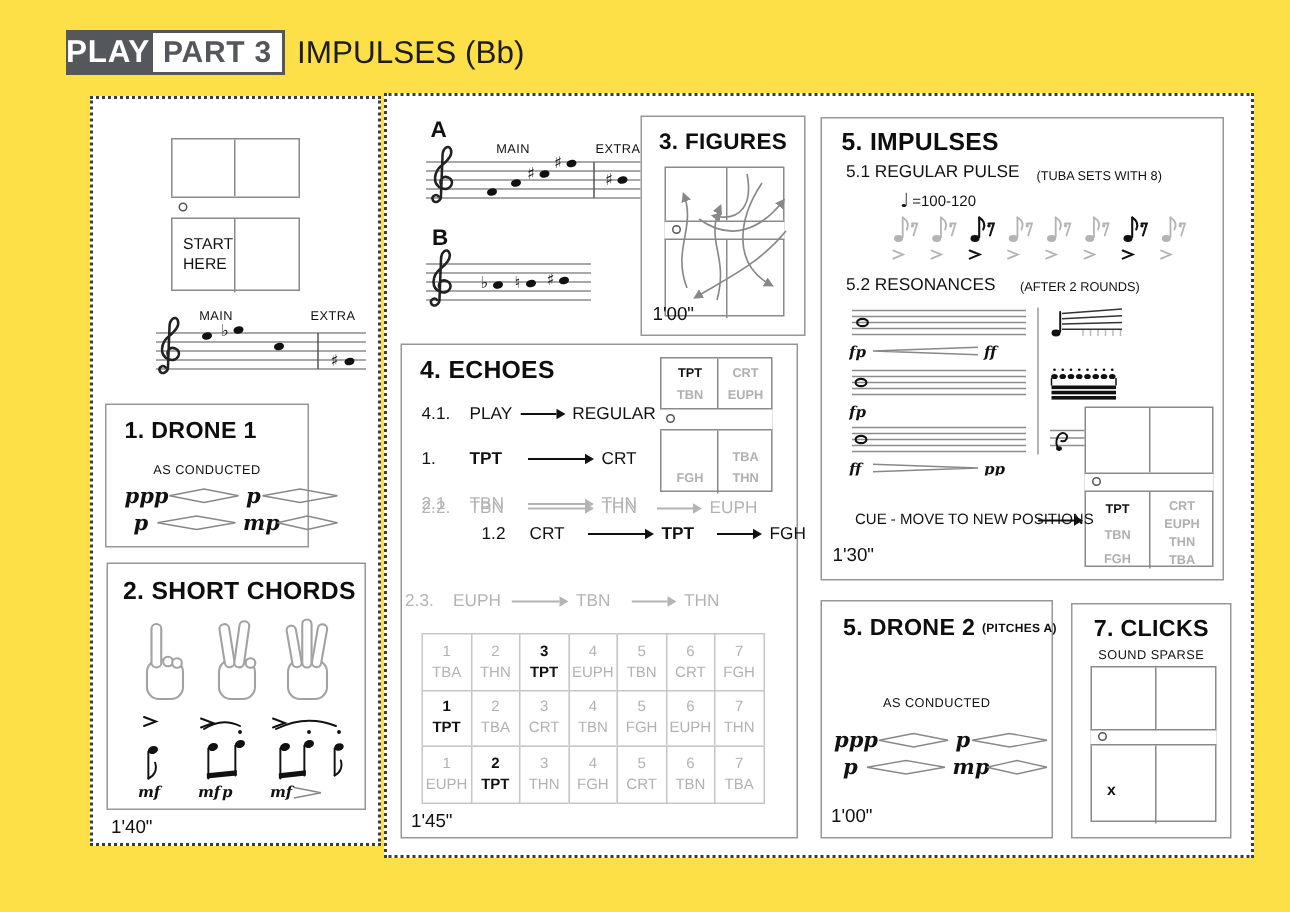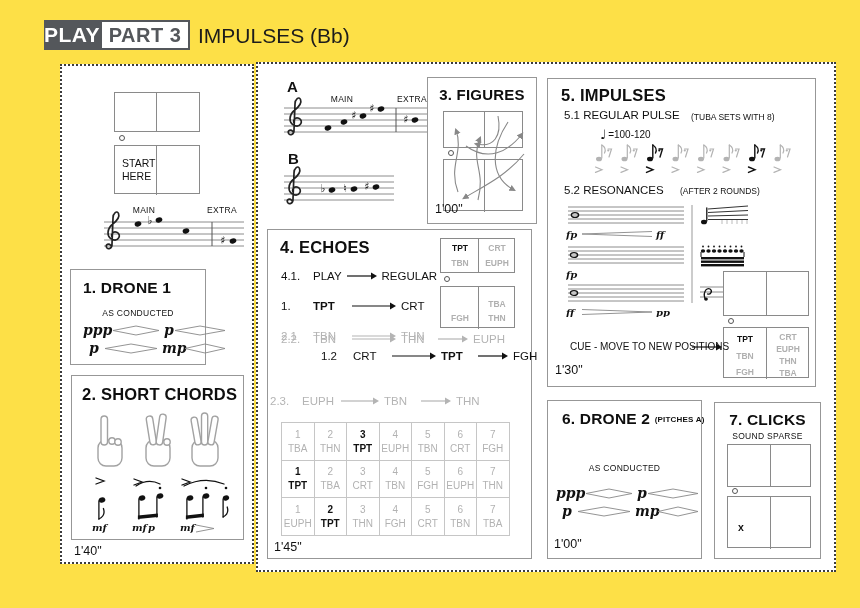--- a/index.html
+++ b/index.html
@@ -622,21 +622,21 @@
       <div class="abs" style="left:22px;top:262px;font-size:10px;white-space:nowrap;">CUE - MOVE TO NEW POSITIONS</div>
       <svg class="abs" style="left:144px;top:264px;" width="30" height="8">
         <line x1="0" y1="4" x2="24" y2="4" stroke="#111" stroke-width="1.2"></line>
           <path d="M24 .5 L30 4 L24 7.5 Z" fill="#111"></path>
       </svg>
       <div class="time" style="left:7px;top:284px;">1'30"</div>
     </div>
 
     <div class="box" style="left:289px;top:336px;width:155px;height:159px;">
       <div class="btitle" style="left:14px;top:9px;">
-        <span>6. DRONE 2</span>
+        <span>5. DRONE 2</span>
         <span style="font-weight:bold;font-size:8px;vertical-align:2px;">(PITCHES A)</span>
       </div>
       <div class="abs small-caps centered" style="top:62px;">AS CONDUCTED</div>
       <svg class="abs" style="left:8px;top:84px;" width="146" height="38">
         <text class="dyn-t" x="0" y="13">ppp</text>
         <path class="hp" d="M30 8.5 L53 4 L76 8.5 L53 13 Z"></path>
         <text class="dyn-t" x="81" y="13">p</text>
         <path class="hp" d="M92 8.5 L117 4 L142 8.5 L117 13 Z"></path>
         <text class="dyn-t" x="6" y="31">p</text>
         <path class="hp" d="M22 26.5 L48 22 L74 26.5 L48 31 Z"></path>

